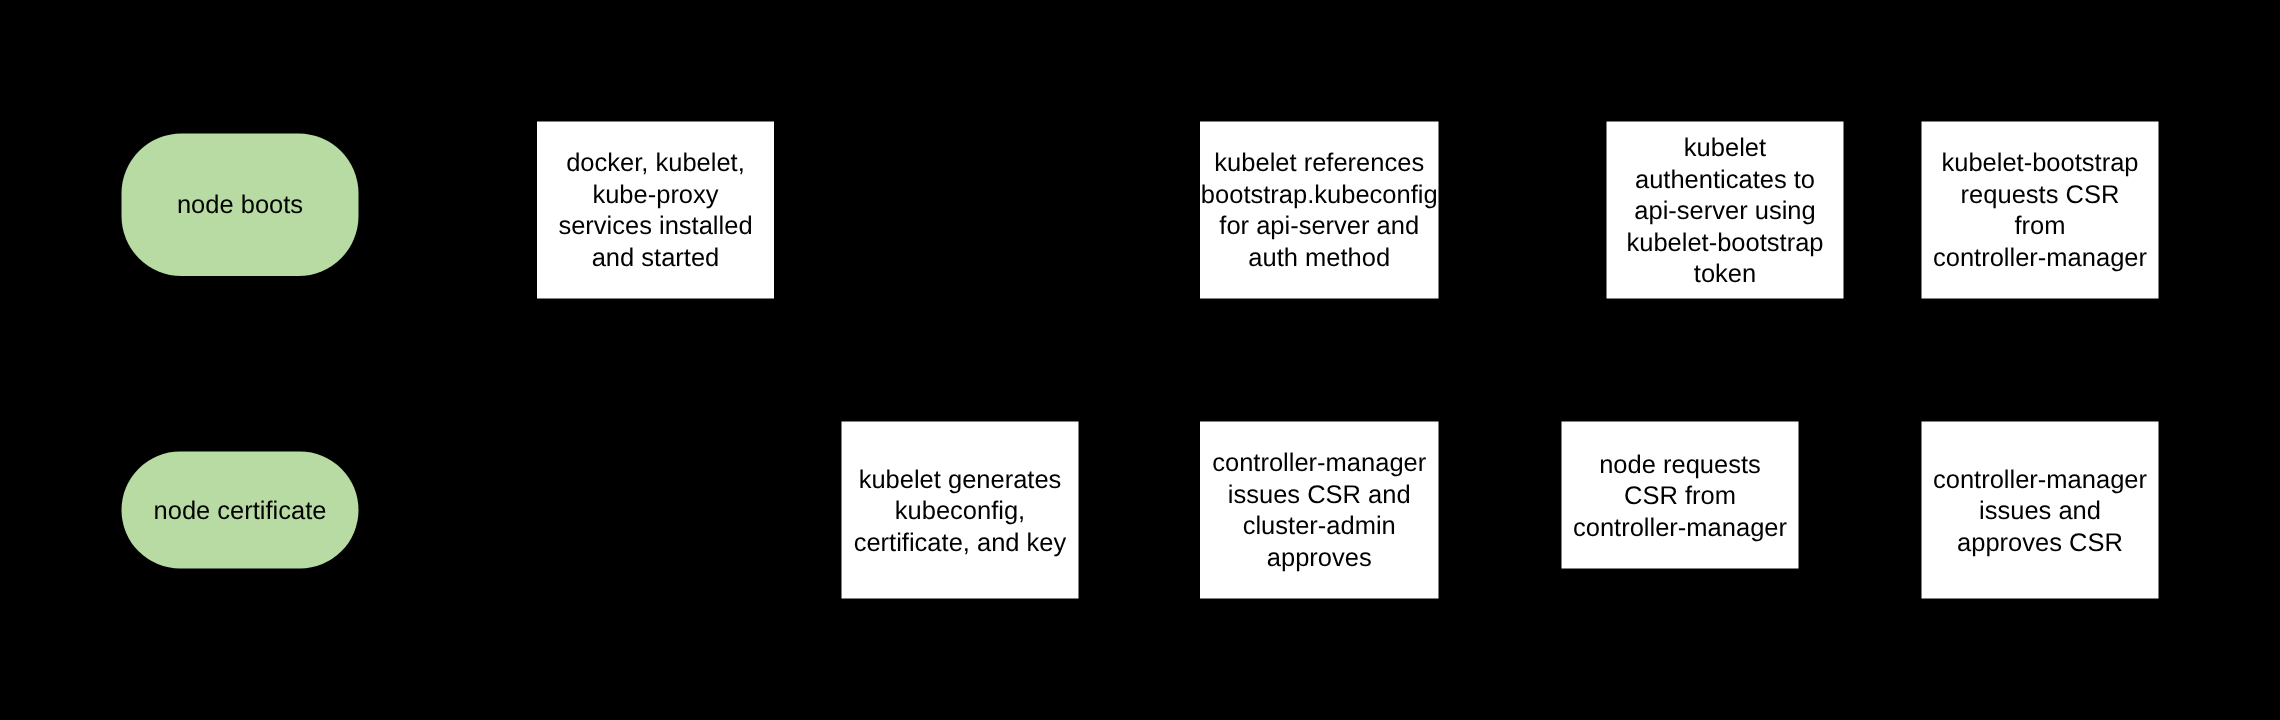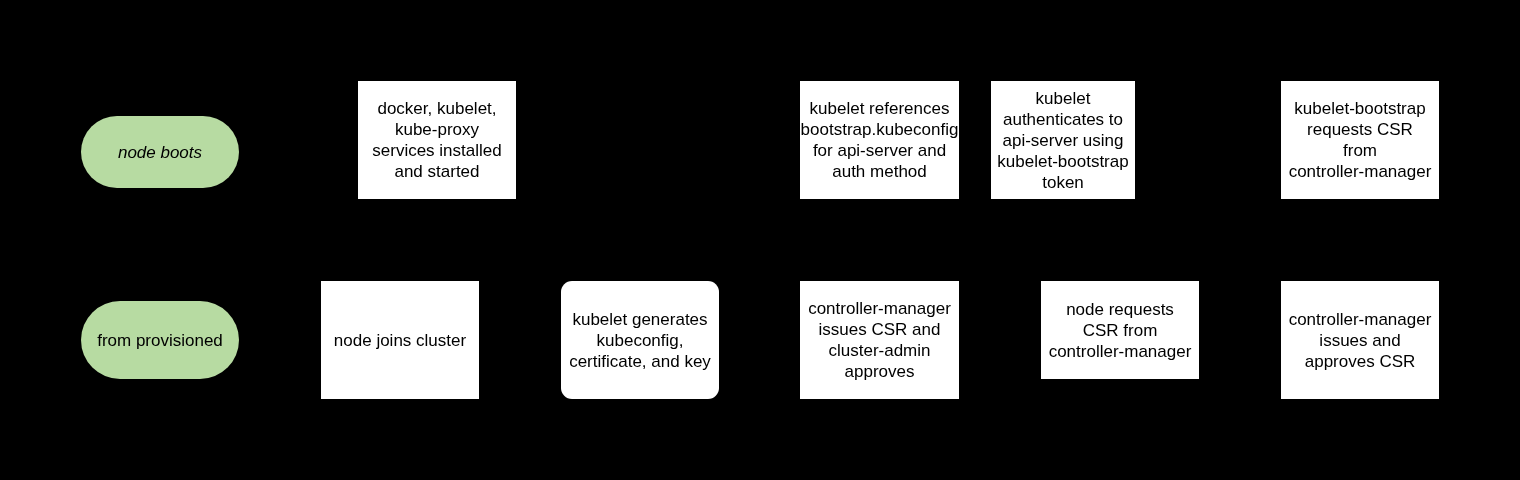--- a/index.html
+++ b/index.html
@@ -31,30 +31,30 @@
   }
   .terminal {
     background: #b7dba2;
     border-radius: 40px;
   }
   .decision {
     background: #bfe0f2;
     clip-path: polygon(50% 0%, 100% 50%, 50% 100%, 0% 50%);
   }
   
-  .n-node-boots          { left:  81px; top: 116px; width: 158px; height:  72px; font-style: italic; }
+  .n-node-boots          { left:  81px; top: 89px; width: 158px; height:  95px; }
   .n-services-installed  { left: 321px; top:  81px; width: 158px; height: 118px; margin-left: 37px; }
   .n-kubeconfig          { left: 562px; top:  81px; width: 157px; height: 117px; }
   .n-kubelet-references  { left: 800px; top:  81px; width: 159px; height: 118px; }
-  .n-kubelet-auth        { left:991px; top:  81px; width: 144px; height: 118px; }
+  .n-kubelet-auth        { left:1071px; top:  81px; width: 158px; height: 118px; }
   .n-bootstrap-requests  { left:1281px; top:  81px; width: 158px; height: 118px; }
   
   .n-node-provisioned    { left:  81px; top: 301px; width: 158px; height:  78px; }
   .n-node-joins          { left: 321px; top: 281px; width: 158px; height: 118px; }
-  .n-kubelet-generates   { left: 561px; top: 281px; width: 158px; height: 118px; border-radius: 11px; }
+  .n-kubelet-generates   { left: 561px; top: 281px; width: 158px; height: 118px; }
   .n-cm-issues-admin     { left: 800px; top: 281px; width: 159px; height: 118px; }
   .n-node-requests-csr   { left:1041px; top: 281px; width: 158px; height: 98px; }
   .n-cm-issues-approves  { left:1281px; top: 281px; width: 158px; height: 118px; }
 </style>
 </head>
 <body>
 
 <div class="canvas">
 
   <div class="node terminal n-node-boots">node boots</div>
@@ -74,23 +74,22 @@
 authenticates to
 api-server using
 kubelet-bootstrap
 token</div>
 
   <div class="node process n-bootstrap-requests">kubelet-bootstrap
 requests CSR
 from
 controller-manager</div>
 
-  <div class="node terminal n-node-provisioned">from provisioned</div>
+  <div class="node terminal n-node-provisioned">node certificate</div>
 
-  <div class="node process n-node-joins">node joins cluster</div>
 
   <div class="node process n-kubelet-generates">kubelet generates
 kubeconfig,
 certificate, and key</div>
 
   <div class="node process n-cm-issues-admin">controller-manager
 issues CSR and
 cluster-admin
 approves</div>
 

